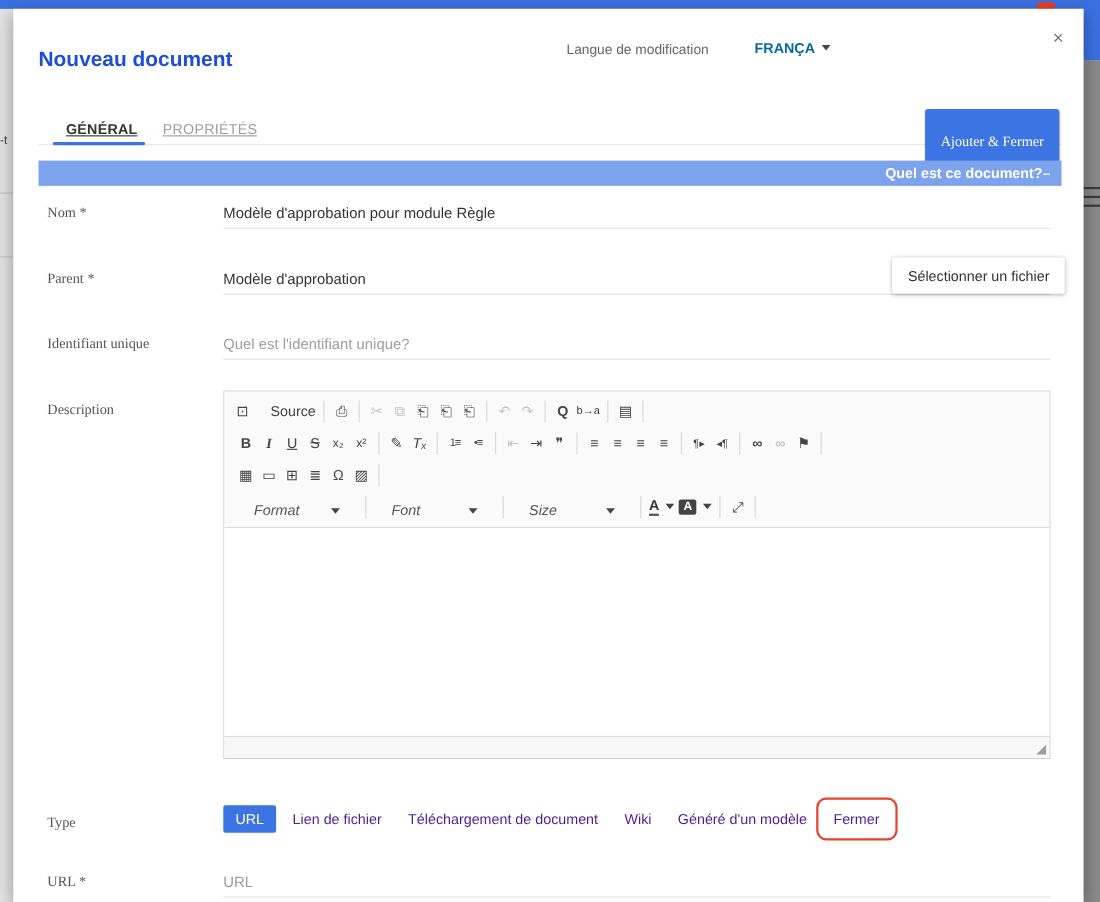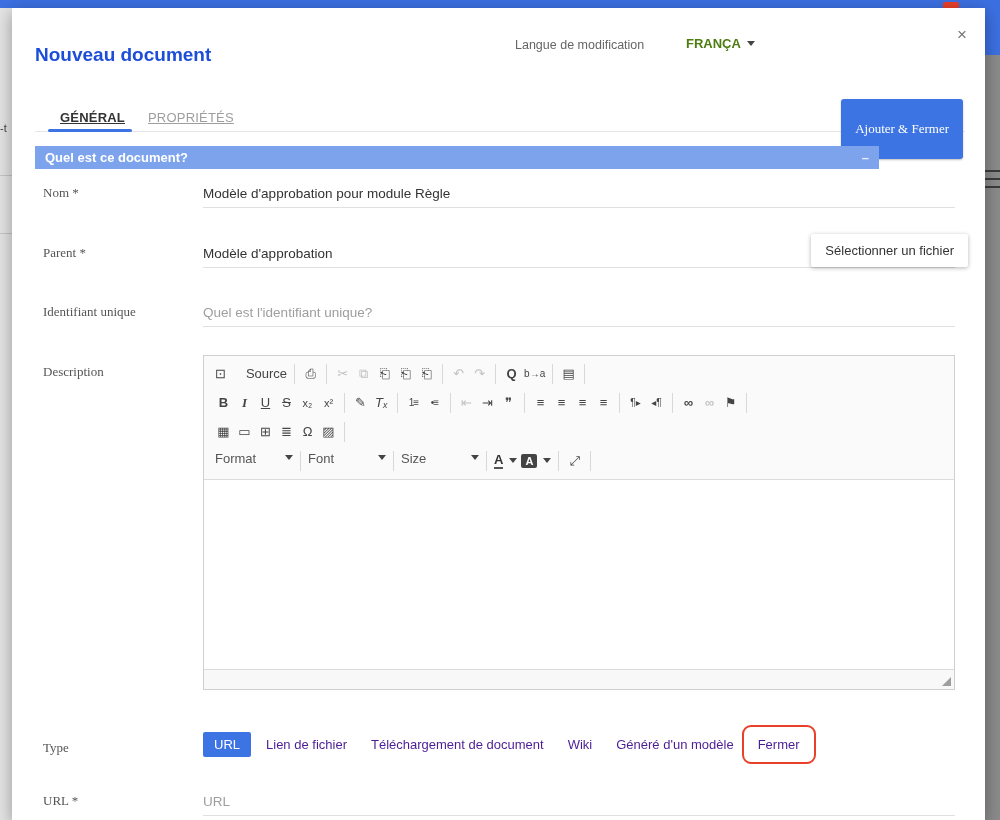--- a/index.html
+++ b/index.html
@@ -15,36 +15,36 @@
   .left-strip .ln2 { position:absolute; left:0; top:225px; width:12px; height:1px; background:#c6c6c6; }
   .right-strip-blue { left:985px; top:0; width:15px; height:55px; background:var(--topbar); z-index:0; }
   .right-strip-gray { left:985px; top:55px; width:15px; height:765px; background:#8b8b8b; z-index:0; }
   .right-strip-gray i { position:absolute; left:0; width:15px; height:2px; background:#3c3c3c; }
 
   
   .modal { left:12px; top:8px; width:973px; height:812px; background:#fff; z-index:5;
            box-shadow:0 4px 16px rgba(0,0,0,.35); }
   .title { left:23px; top:36px; font-size:19px; font-weight:bold; color:#1d4ed8; }
   .lang-label { left:503px; top:30px; font-size:12.5px; color:#666; }
-  .lang-value { left:674px; top:28px; font-size:13px; font-weight:600; color:#4d7c0f; cursor:pointer; display:flex; align-items:center; }
+  .lang-value { left:674px; top:28px; font-size:13px; font-weight:600; color:#0369a1; cursor:pointer; display:flex; align-items:center; }
   .caret { display:inline-block; margin-left:6px; border:4px solid transparent; border-top:5px solid #444; margin-top:4px; }
   .close { left:938px; top:15px; width:24px; height:24px; font-size:17px; color:#777; text-align:center; line-height:24px; cursor:pointer; }
 
   .tab { top:102px; font-size:13px; letter-spacing:.2px; cursor:pointer;text-decoration:underline; }
   .tab.active { color:#333; font-weight:700; }
   .tab.inactive { color:#9e9e9e; }
   .tab-general { left:48px; }
   .tab-props { left:136px; }
   .tabs-line { left:23px; top:123px; width:930px; height:1px; background:#e6e6e6; }
   .tab-underline { left:36px; top:121px; width:84px; height:3px; background:var(--accent); border-radius:2px; }
   .submit { right:22px; top:91px; background:var(--accent); color:#fff; font-size:13px; padding:22px 14px;
             border:none; border-radius:3px; cursor:pointer; box-shadow:0 1px 2px rgba(0,0,0,.25); font-family:Liberation Serif, serif;margin-left:25px; }
 
-  .section-hdr { left:23px; top:138px; width:844px; height:23px; background:var(--section); color:#fff;
-                 font-size:13px; font-weight:bold; line-height:23px; padding:0 10px; }
+  .section-hdr { left:23px; top:138px; width:930px; height:23px; background:var(--section); color:#fff;
+                 font-size:13px; font-weight:bold; line-height:23px; padding:0 10px;text-align:right; }
   .section-hdr .collapse { float:right; font-weight:bold; color:#e8eefb; cursor:pointer; }
 
   .flabel { left:31px; font-size:13px; color:#555;font-family:Liberation Serif, serif; }
   .ffield { left:191px; width:752px; }
   .tinput { width:100%; border:none; border-bottom:1px solid #e0e0e0; background:transparent;
             font-size:13.5px; color:#333; height:28px; outline:none; font-family:inherit; }
   .tinput::placeholder { color:#9e9e9e; }
   .select-parent { right:17px; top:226px; background:#fff; border:none; border-radius:2px; padding:9px 14px;
                    font-size:13px; color:#333; cursor:pointer; box-shadow:0 1px 4px rgba(0,0,0,.3); font-family:inherit; }
 
@@ -60,22 +60,22 @@
   [data-name="bold-icon"] { font-weight:800; }
   [data-name="italic-icon"] { font-style:italic; font-family:"Liberation Serif", serif; font-weight:600; }
   [data-name="underline-icon"] { text-decoration:underline; }
   [data-name="strike-icon"] { text-decoration:line-through; }
   [data-name="subscript-icon"], [data-name="superscript-icon"] { font-size:11px; }
   [data-name="find-icon"] { font-weight:800; }
   [data-name="replace-icon"], [data-name="dir-ltr-icon"], [data-name="dir-rtl-icon"] { font-size:10px; }
   [data-name="ordered-list-icon"], [data-name="bullet-list-icon"] { font-size:10px; letter-spacing:-1px; }
   [data-name="remove-format-icon"] { font-style:italic; }
   [data-name="link-icon"], [data-name="unlink-icon"] { font-weight:700; }
-  .dropdown { display:inline-flex; align-items:flex-start; justify-content:space-between; width:78px; height:20px;
-              font-size:13px; color:#555; cursor:pointer; margin:0 2px; }
+  .dropdown { display:inline-flex; align-items:flex-end; justify-content:space-between; width:78px; height:20px;
+              font-size:13px; color:#555; cursor:pointer; margin:0 18px;font-style:italic; }
   .colorbtn { display:inline-flex; align-items:center; margin:0 2px; cursor:pointer; }
   .colorbtn .A { font-size:13px; font-weight:700; color:#333; border-bottom:2px solid #555; line-height:14px; }
   .colorbtn .Abox { font-size:11px; font-weight:700; color:#fff; background:#444; border-radius:2px; padding:1px 4px; }
   .content { flex:1; background:#fff; }
   .efoot { height:20px; background:#f8f8f8; border-top:1px solid #dcdcdc; position:relative; }
   .resize { position:absolute; right:3px; bottom:3px; width:0; height:0;
             border-left:9px solid transparent; border-bottom:9px solid #9e9e9e; cursor:nwse-resize; }
 
   
   .type-row { left:191px; top:723px; display:flex; align-items:center; gap:6px; height:27px; }

